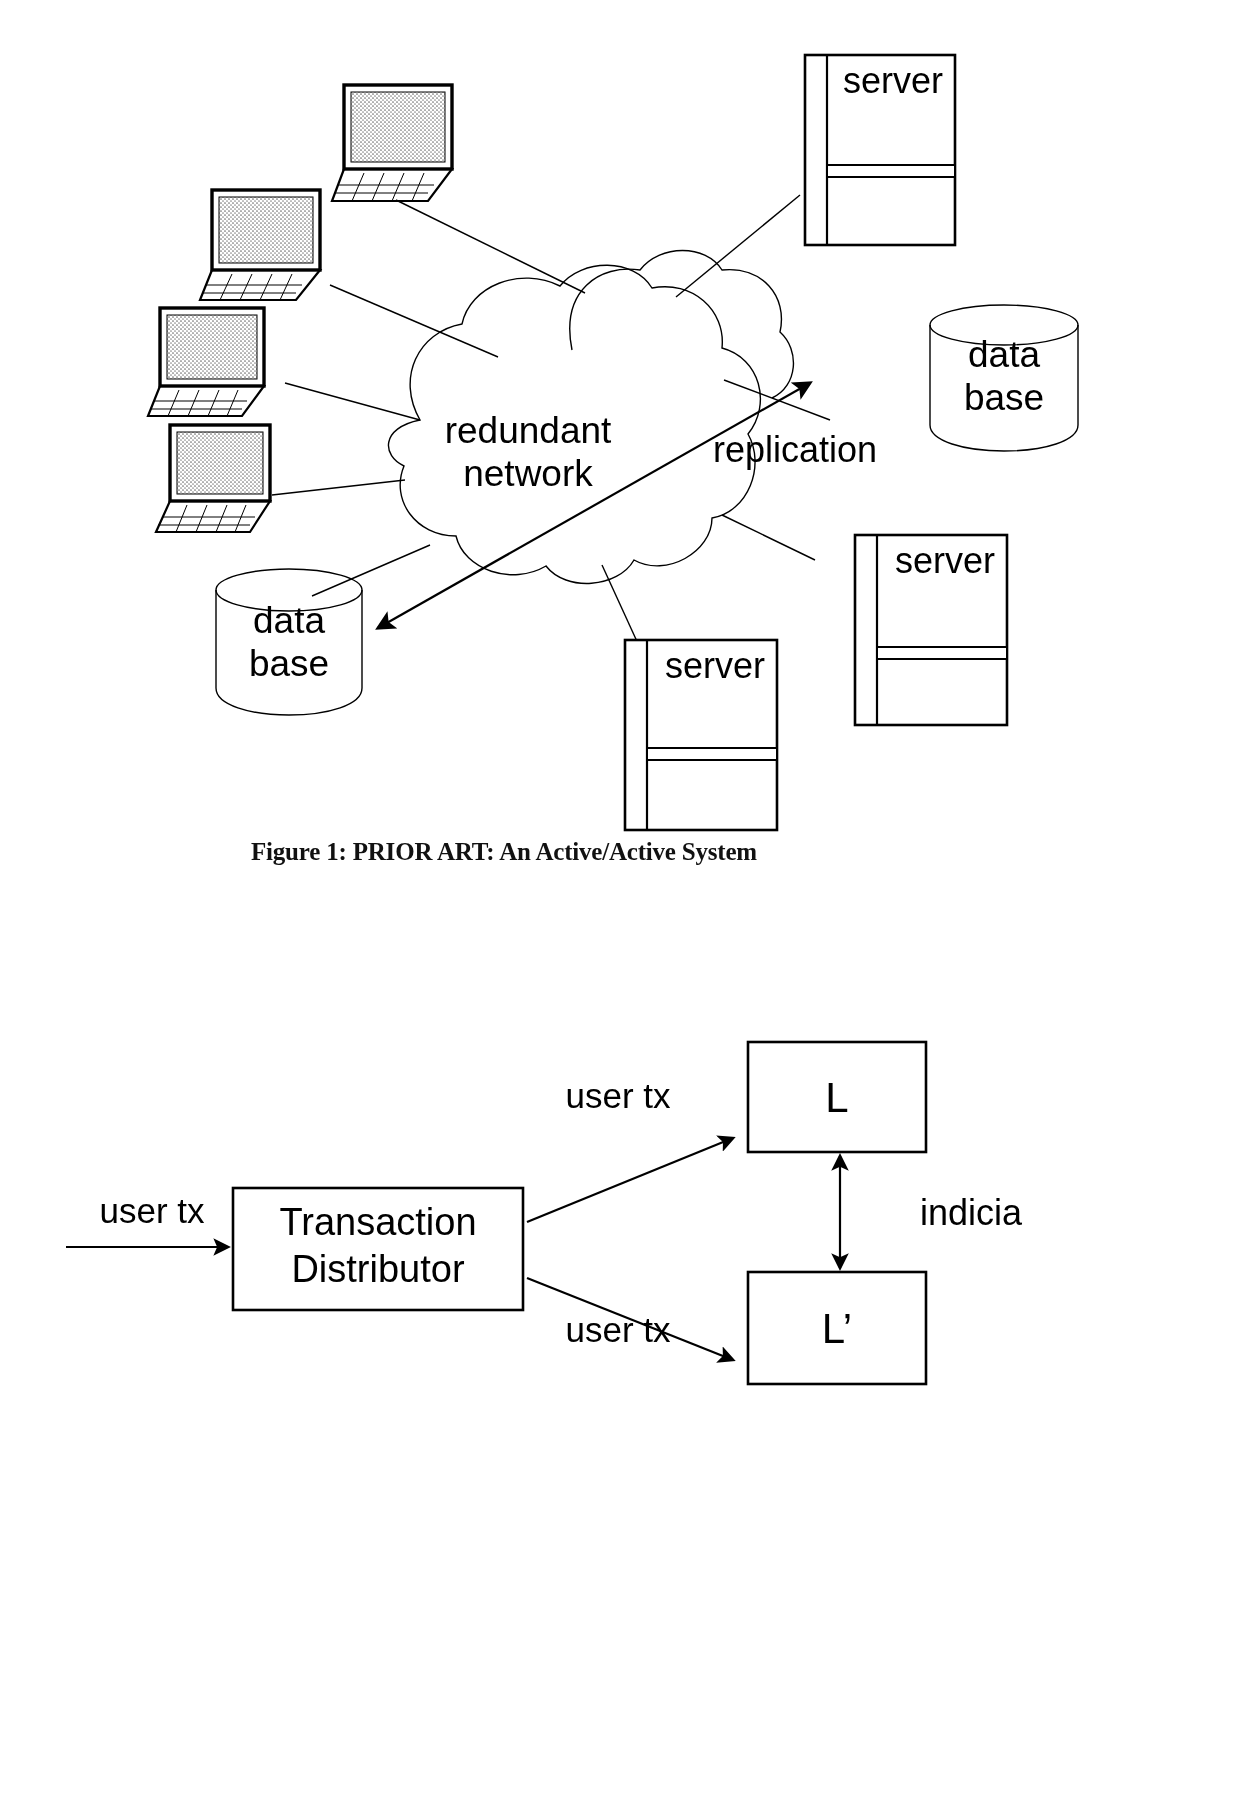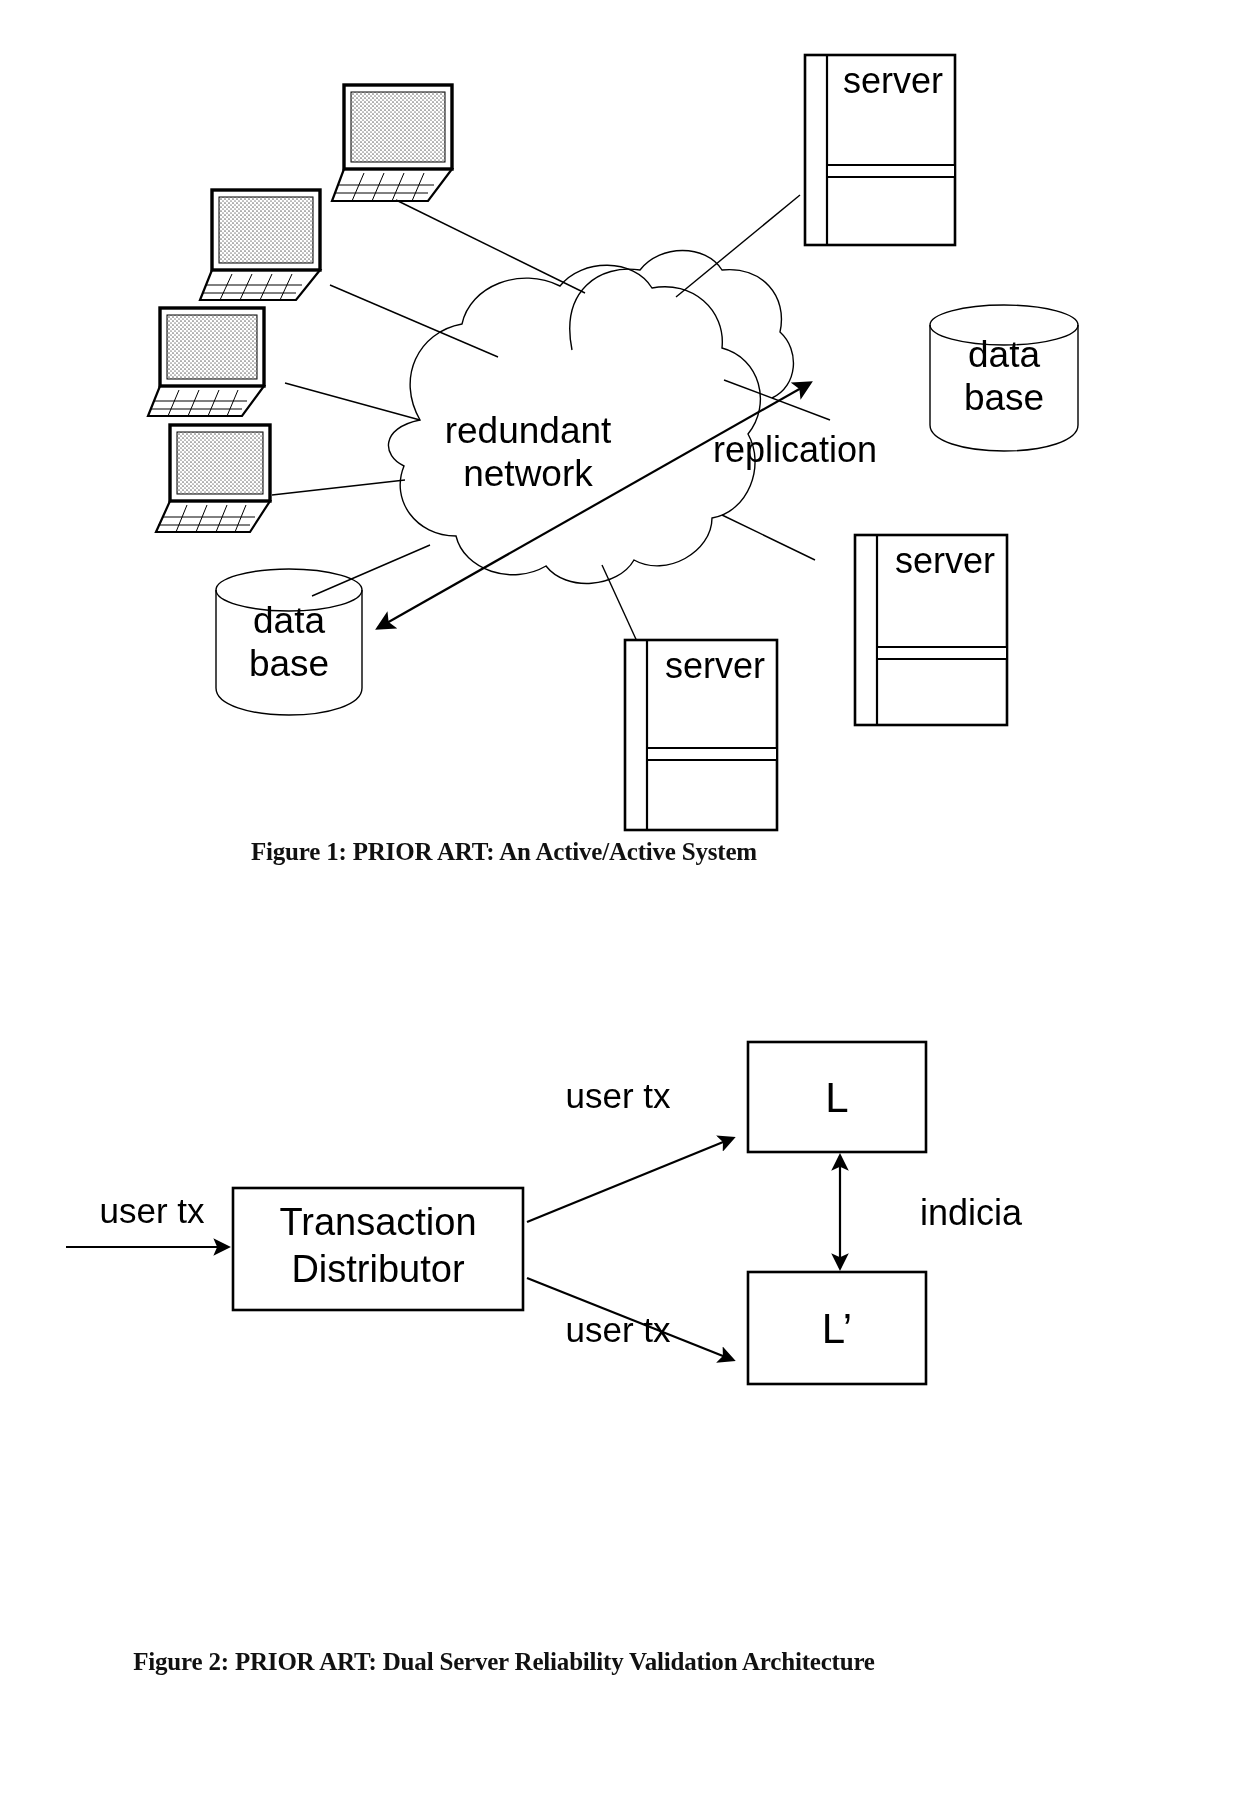--- a/index.html
+++ b/index.html
@@ -299,15 +299,14 @@
         <text class="diagram-text" x="837" y="383" font-size="42" text-anchor="middle">L’</text>
       </g>
 
       <g>
         <line class="stroke-med" x1="840" y1="196" x2="840" y2="308" marker-start="url(#arrow2)" marker-end="url(#arrow2)"></line>
         <text class="diagram-text" x="920" y="265" font-size="36" text-anchor="start">indicia</text>
       </g>
     </svg>
   </div>
 
-  <div class="caption" id="caption-2">Figure 2: PRIOR ART: Dual Server Reliability Validation Architecture</div>
 
 </div>
 
 </body></html>

